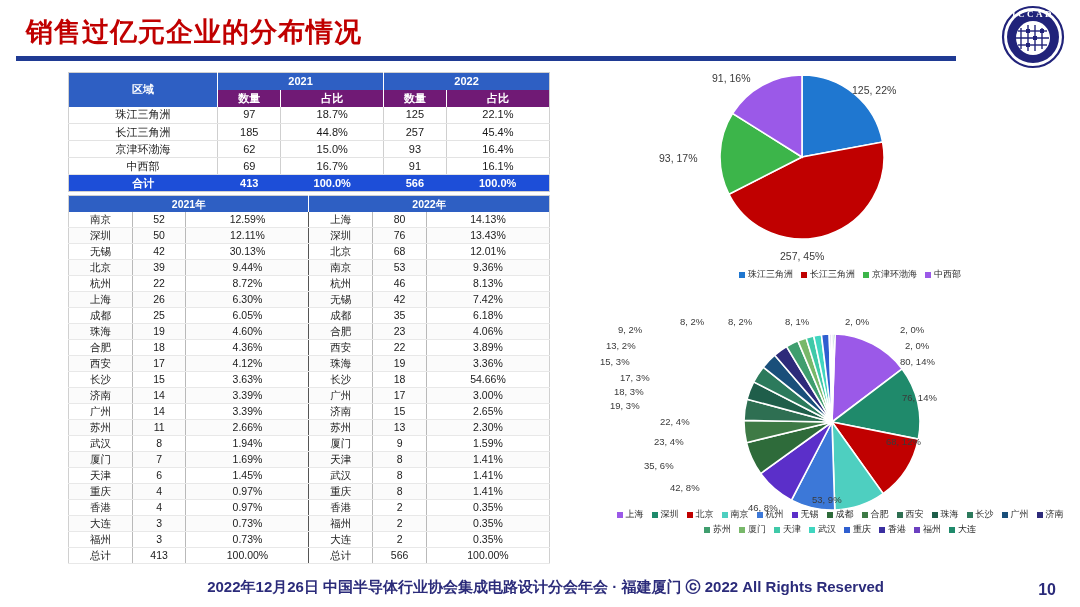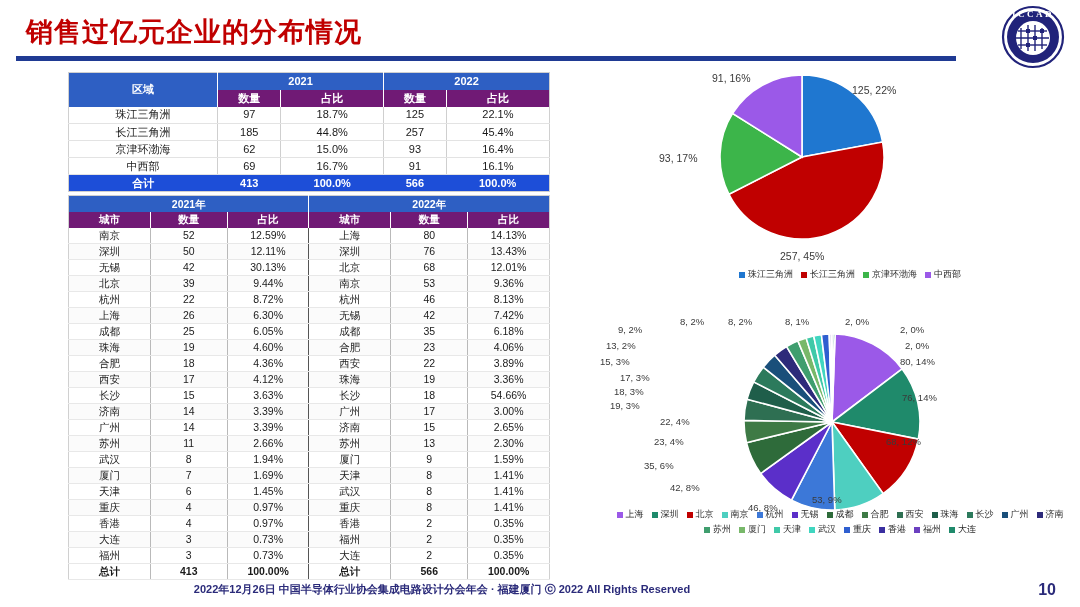--- a/index.html
+++ b/index.html
@@ -44,21 +44,21 @@
   #region-table .total td {
     background:#1d4ed8; color:#fff; font-weight:bold; height:17px;
   }
   #region-table .vline { border-left:1px solid #cfcfcf; }
 
   #city-table td, #city-table th { height:16px; font-size:10.5px; text-align:center; }
   #city-table .row td { border-bottom:1px solid #e8e8e8; background:#fff; }
   #city-table .row.alt td { background:#fbfbfb; }
   #city-table .vline { border-left:1px solid #b9b9b9; }
   #city-table .midline { border-left:1.5px solid #555; }
-  #city-table .total td { border-top:1px solid #888; font-weight:bold; }
+  #city-table .total td { border-top:1px solid #888; font-weight:normal; }
 
   .outer-frame { border:1px solid #d0d0d0; }
 
   
   #chart-top { position:absolute; left:620px; top:62px; width:460px; height:240px; }
   #chart-bottom { position:absolute; left:600px; top:312px; width:480px; height:250px; }
 
   .legend {
     position:absolute;
     font-size:9px; color:#2b2b2b;
@@ -70,21 +70,21 @@
 
   #legend-top { left:0; top:206px; width:460px; }
   #legend-bottom { left:0; top:196px; width:480px; font-size:9px; }
 
   .pie-label { position:absolute; font-size:10.5px; color:#3a3a3a; white-space:nowrap; }
   .pie-label.sm { font-size:9.5px; }
 
   
   #footer {
     position:absolute; left:0; bottom:10px; width:884px;
-    text-align:center; font-size:11px; color:#2b2b7a;
+    text-align:right; font-size:15px; color:#2b2b7a;
     font-weight:bold;
   }
   #page-number {
     position:absolute; right:24px; bottom:8px;
     font-size:16px; color:#2b2b7a; font-weight:bold;
   }
 </style>
 </head>
 <body>
 
@@ -169,28 +169,20 @@
       </tbody>
   </table>
 </div>
 
 <div id="city-table-wrap">
   <table class="tbl outer-frame" id="city-table">
     <thead>
       <tr>
         <th colspan="3" class="hdr-blue" style="width:50%">2021年</th>
         <th colspan="3" class="hdr-blue divider-col" style="width:50%">2022年</th>
-      </tr>
-      <tr>
-        <th class="hdr-blue light" style="width:17%">城市</th>
-        <th class="hdr-blue light divider-col" style="width:16%">数量</th>
-        <th class="hdr-blue light divider-col" style="width:17%">占比</th>
-        <th class="hdr-blue light divider-col" style="width:17%">城市</th>
-        <th class="hdr-blue light divider-col" style="width:16%">数量</th>
-        <th class="hdr-blue light divider-col" style="width:17%">占比</th>
       </tr>
     </thead>
     <tbody id="city-body">
         <tr class="row">
           <td class="">南京</td>
           <td class="vline">52</td>
           <td class="vline">12.59%</td>
           <td class="midline">上海</td>
           <td class="vline">80</td>
           <td class="vline">14.13%</td>

